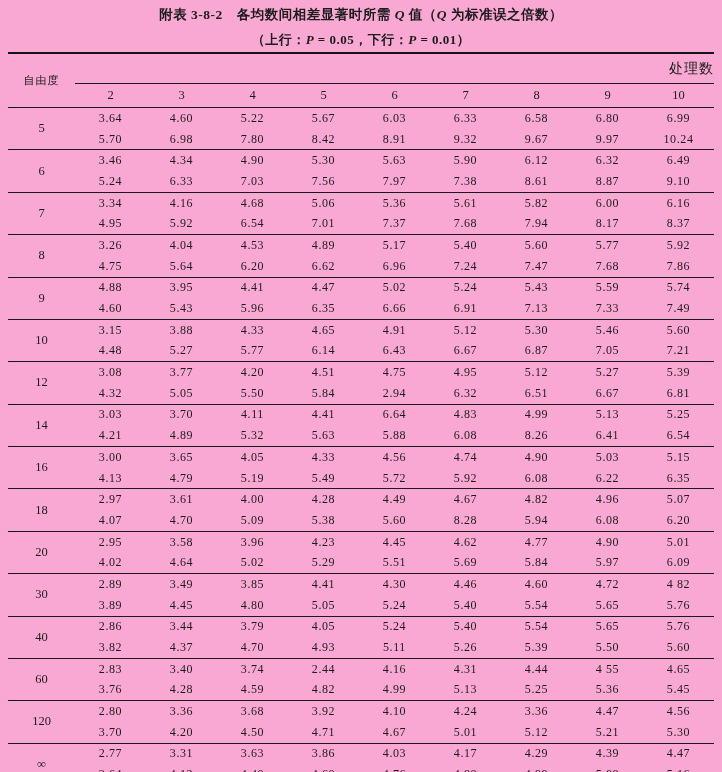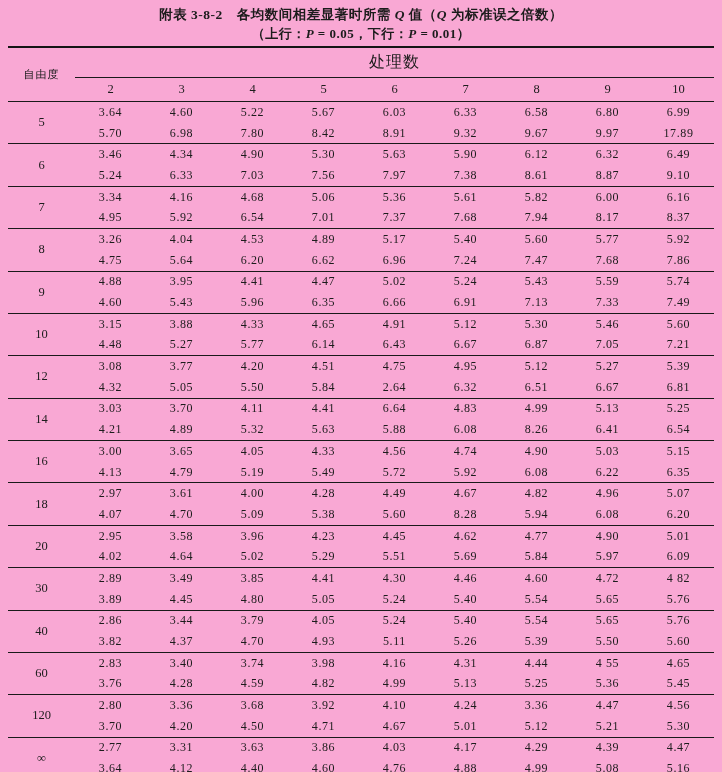--- a/index.html
+++ b/index.html
@@ -19,21 +19,21 @@
   .title {
     text-align: center;
     padding-top: 6px;
     font-size: 13.5px;
     line-height: 17px;
     font-weight: bold;
     letter-spacing: 0.5px;
   }
   .subtitle {
     text-align: center;
-    margin-top: 2px;
+    margin-top: 8px;
     font-size: 13px;
     line-height: 17px;
     font-weight: bold;
     letter-spacing: 0.5px;
   }
   table.qtable {
     border-collapse: collapse;
     table-layout: fixed;
     width: 706px;
     margin: 4px auto 0 auto;
@@ -49,22 +49,23 @@
     white-space: nowrap;
   }
   .qtable col.df-col { width: 67px; }
   .qtable th.df-th {
     font-size: 11px;
     letter-spacing: 1px;
   }
   .qtable th.group-th {
     height: 29px;
     border-bottom: 1px solid #1a1a1a;
-    font-size: 16px;
+    font-size: 14px;
     letter-spacing: 1px;
+    text-align: right;
   }
   .qtable th.num-th {
     height: 23px;
     border-bottom: 1px solid #1a1a1a;
     font-size: 12.5px;
   }
   .qtable tbody td {
     height: 20.7px;
     font-size: 12px;
     letter-spacing: 0.6px;
@@ -122,21 +123,21 @@
         </tr>
         <tr>
           <td>5.70</td>
           <td>6.98</td>
           <td>7.80</td>
           <td>8.42</td>
           <td>8.91</td>
           <td>9.32</td>
           <td>9.67</td>
           <td>9.97</td>
-          <td>17.89</td>
+          <td>10.24</td>
         </tr>
         <tr class="group-start">
           <td rowspan="2" class="df-cell">6</td>
           <td>3.46</td>
           <td>4.34</td>
           <td>4.90</td>
           <td>5.30</td>
           <td>5.63</td>
           <td>5.90</td>
           <td>6.12</td>
@@ -256,21 +257,21 @@
           <td>4.95</td>
           <td>5.12</td>
           <td>5.27</td>
           <td>5.39</td>
         </tr>
         <tr>
           <td>4.32</td>
           <td>5.05</td>
           <td>5.50</td>
           <td>5.84</td>
-          <td>2.64</td>
+          <td>2.94</td>
           <td>6.32</td>
           <td>6.51</td>
           <td>6.67</td>
           <td>6.81</td>
         </tr>
         <tr class="group-start">
           <td rowspan="2" class="df-cell">14</td>
           <td>3.03</td>
           <td>3.70</td>
           <td>4.11</td>
@@ -405,21 +406,21 @@
           <td>5.26</td>
           <td>5.39</td>
           <td>5.50</td>
           <td>5.60</td>
         </tr>
         <tr class="group-start">
           <td rowspan="2" class="df-cell">60</td>
           <td>2.83</td>
           <td>3.40</td>
           <td>3.74</td>
-          <td>3.98</td>
+          <td>2.44</td>
           <td>4.16</td>
           <td>4.31</td>
           <td>4.44</td>
           <td>4 55</td>
           <td>4.65</td>
         </tr>
         <tr>
           <td>3.76</td>
           <td>4.28</td>
           <td>4.59</td>

